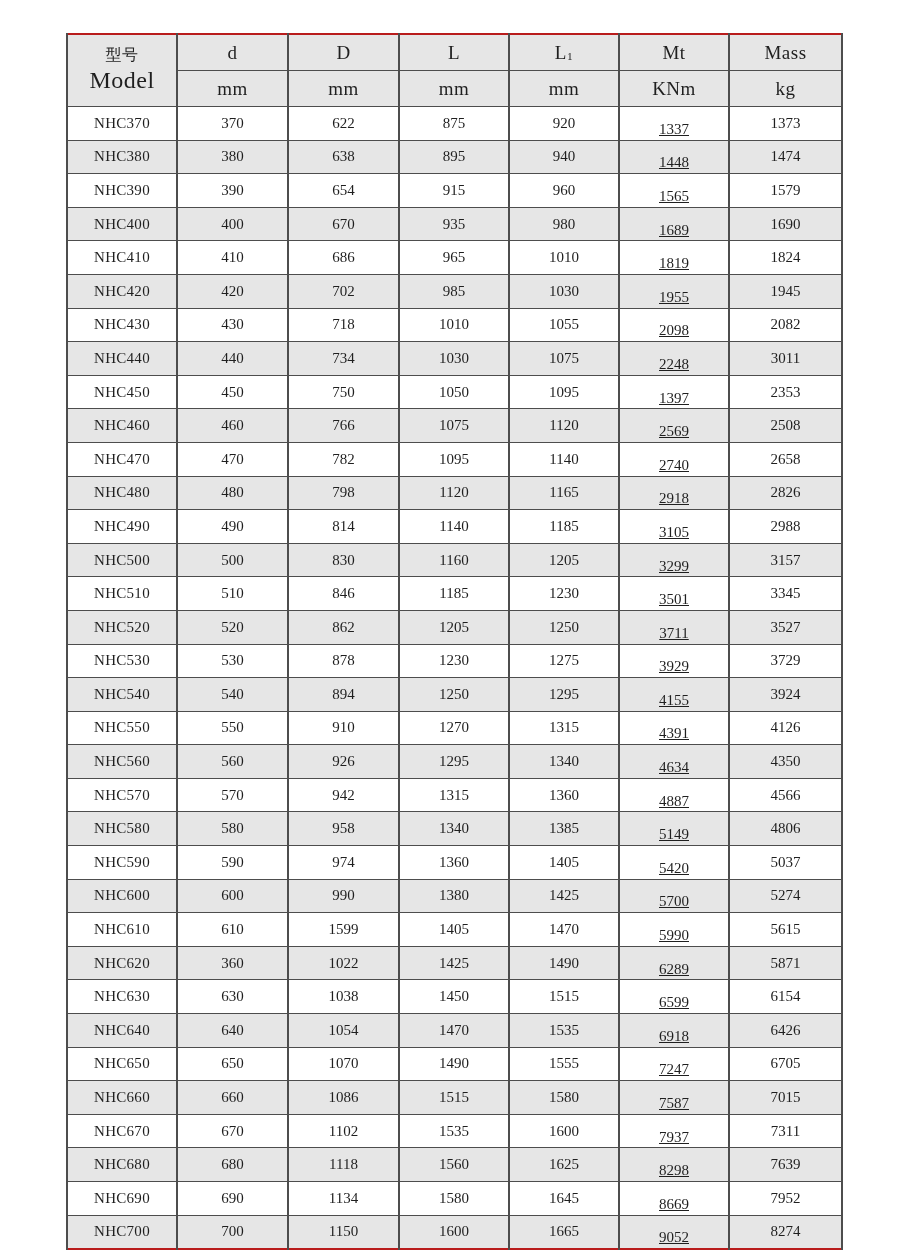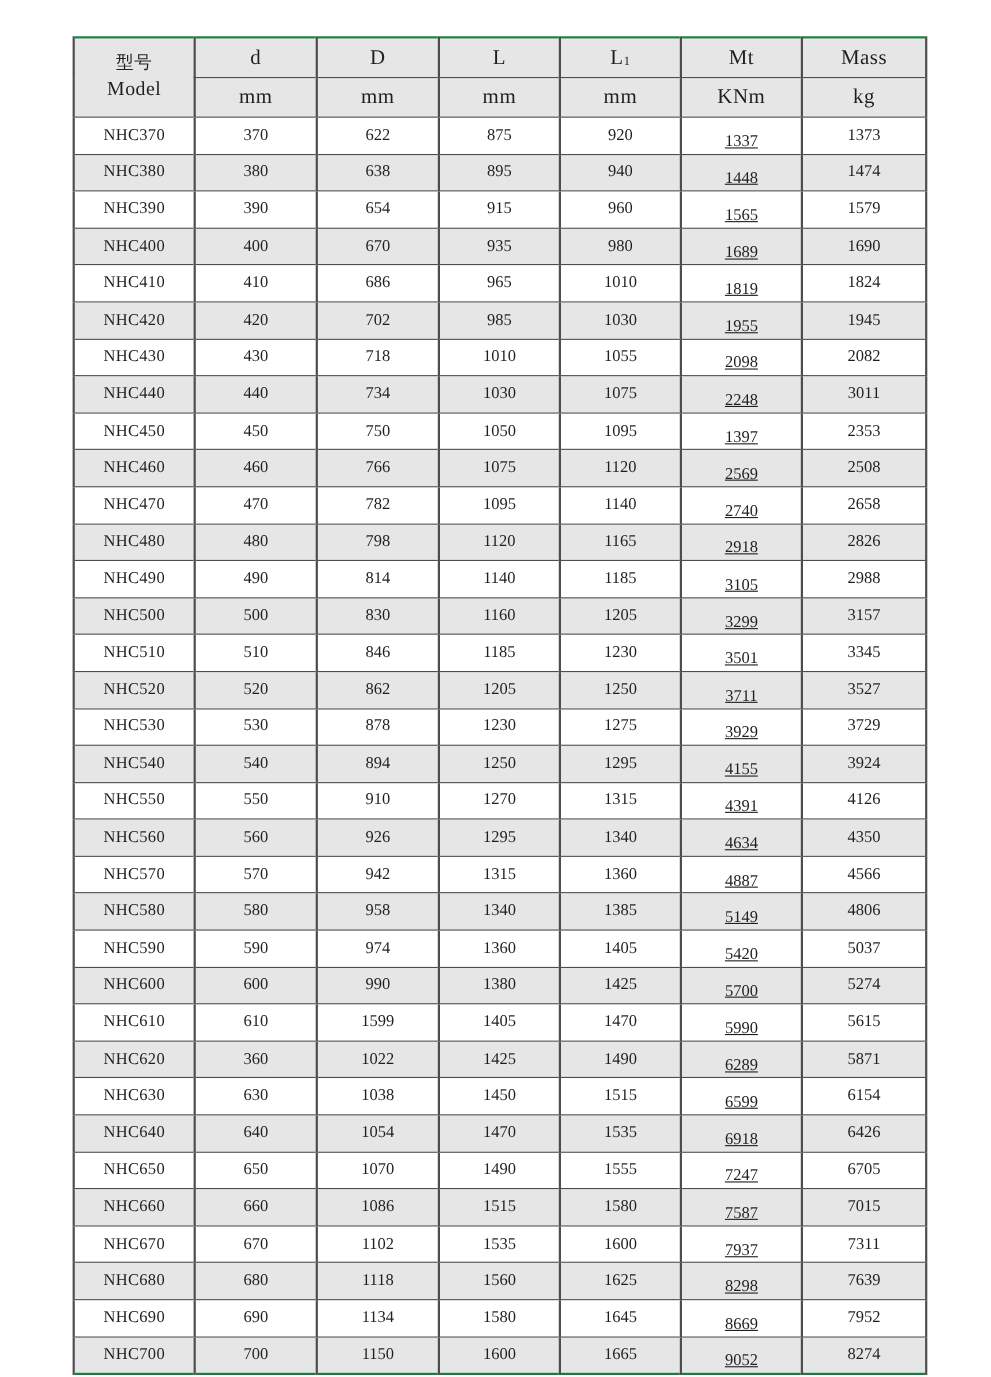--- a/index.html
+++ b/index.html
@@ -15,21 +15,21 @@
     width: 901px;
     height: 1252px;
     overflow: hidden;
     background: #ffffff;
   }
   table.spec {
     border-collapse: collapse;
     table-layout: fixed;
     width: 775px;
     margin: 33px 60px 0 66px;
-    border: 2px solid #15803d;
+    border: 2px solid #b91c1c;
     background: #ffffff;
   }
   table.spec th, table.spec td {
     border: 1px solid #4d4d4d;
     text-align: center;
     vertical-align: middle;
     padding: 0;
     overflow: hidden;
   }
   
@@ -42,21 +42,21 @@
     font-weight: normal;
     font-size: 19px;
     height: 35px;
     letter-spacing: 0.5px;
   }
   th.model-th {
     font-size: 17px;
     line-height: 1.3;
   }
   th.model-th .zh { font-size: 16px; }
-  th.model-th .en { font-size: 18px; }
+  th.model-th .en { font-size: 24px; }
   sub.colsub {
     font-size: 0.6em;
     vertical-align: baseline;
     position: relative;
     top: 1px;
   }
   tbody td {
     height: 32.6px;
     font-size: 15px;
     background: #ffffff;

